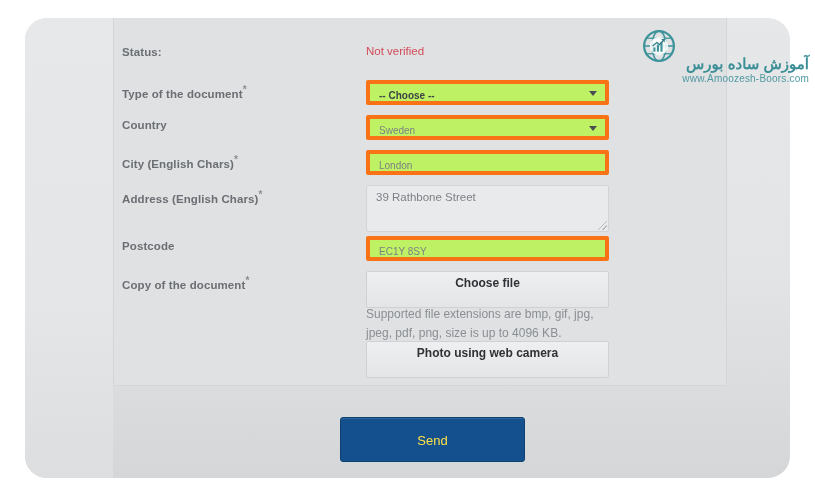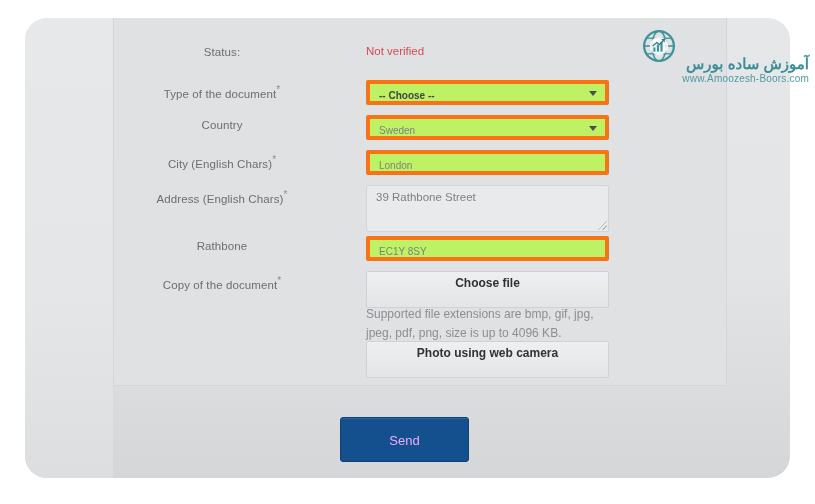--- a/index.html
+++ b/index.html
@@ -52,27 +52,28 @@
 
   
   .form-row {
     position: absolute;
     left: 0;
     width: 100%;
     height: 0;
   }
   .field-label {
     position: absolute;
-    right: 374px;             
+    right: 344px;             
     width: 260px;
-    text-align: center;
+    text-align: left;
     font-size: 11.5px;
     color: #6b6f73;
     white-space: nowrap;
     letter-spacing: .1px;
+    font-weight: bold;
   }
   .req {
     color: #8a8e92;
     font-size: 10px;
     vertical-align: super;
   }
 
   .field-control {
     position: absolute;
     left: 252px;              
@@ -155,27 +156,27 @@
     line-height: 19px;
     color: #8b8f93;
     width: 250px;
   }
 
   
   #send-wrap {
     position: absolute;
     left: 315px;           
     top: 399px;            
-    width: 129px;
+    width: 185px;
     height: 45px;
     background: #13508d;
     border-radius: 3px;
     border: 1px solid #0f4072;
     box-shadow: inset 0 1px 0 rgba(255,255,255,.12);
-    color: #f0abfc;
+    color: #fde047;
     font-size: 13px;
     line-height: 45px;
     text-align: center;
     box-sizing: border-box;
     cursor: pointer;
   }
 
   
   #watermark {
     position: absolute;
@@ -257,21 +258,21 @@
       </div>
       <div class="field-control">
         <div class="textarea">
           <span>39 Rathbone Street</span>
           <span class="resize-grip"></span>
         </div>
       </div>
     </div>
 
     <div class="form-row" style="top:218px;">
-      <div class="field-label" style="top:4px;">Rathbone</div>
+      <div class="field-label" style="top:4px;">Postcode</div>
       <div class="field-control">
         <div class="inp">EC1Y 8SY</div>
       </div>
     </div>
 
     <div class="form-row" style="top:253px;">
       <div class="field-label" style="top:4px;">
         <span>Copy of the document</span><span class="req">*</span>
       </div>
       <div class="field-control">

